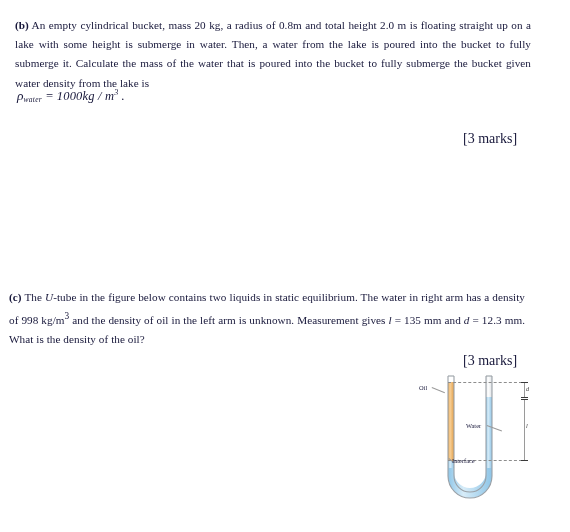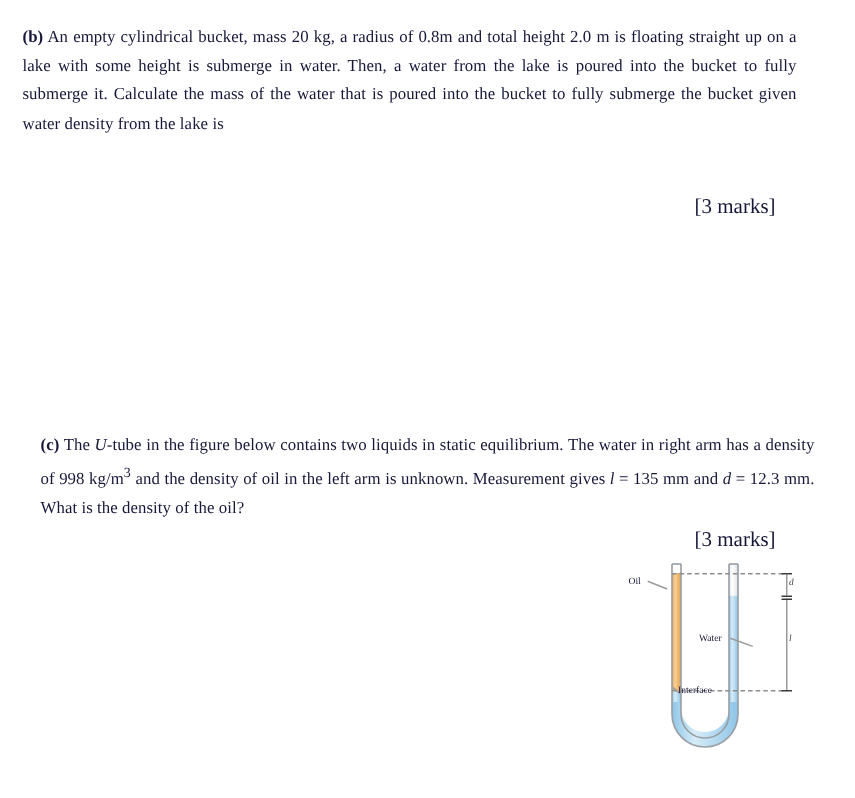--- a/index.html
+++ b/index.html
@@ -32,21 +32,21 @@
     letter-spacing: 0.05px;
   }
 
   .para-b {
     left: 15px;
     top: 16px;
     width: 516px;
   }
 
   .para-c {
-    left: 27px;
+    left: 9px;
     top: 288px;
     width: 516px;
   }
 
   .qlabel {
     font-weight: bold;
   }
 
   .ital {
     font-style: italic;
@@ -182,20 +182,26 @@
 </head>
 <body>
 
 <div class="page">
 
   <div class="para para-b">
     <span class="qlabel">(b)</span>
     <span>An empty cylindrical bucket, mass 20 kg, a radius of 0.8m and total height 2.0 m is floating straight up on a lake with some height is submerge in water. Then, a water from the lake is poured into the bucket to fully submerge it. Calculate the mass of the water that is poured into the bucket to fully submerge the bucket given water density from the lake is</span>
   </div>
 
+  <div class="formula-line">
+    <span class="rho">ρ</span><span class="sub">water</span>
+    <span>=</span>
+    <span class="num">1000</span><span class="num">kg / m</span><span class="sup">3</span>
+    <span>.</span>
+  </div>
 
   <div class="marks marks-1">[3 marks]</div>
 
   <div class="para para-c">
     <span class="qlabel">(c)</span>
     <span>The </span><span class="ital">U</span><span>-tube in the figure below contains two liquids in static equilibrium. The water in right arm has a density of 998 kg/m</span><sup>3</sup><span> and the density of oil in the left arm is unknown. Measurement gives </span><span class="ital">l</span><span> = 135 mm and </span><span class="ital">d</span><span> = 12.3 mm. What is the density of the oil?</span>
   </div>
 
   <div class="marks marks-2">[3 marks]</div>
 

